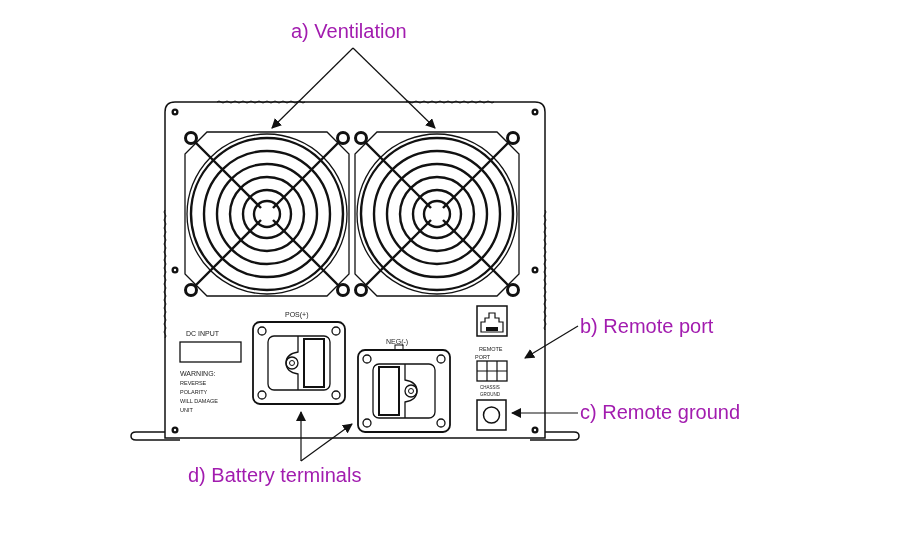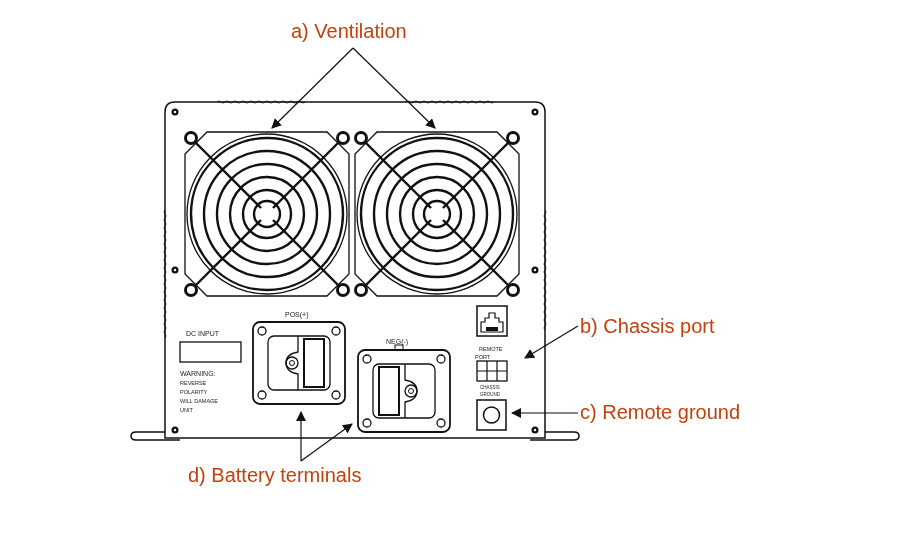--- a/index.html
+++ b/index.html
@@ -1,18 +1,18 @@
 <!DOCTYPE html>
 <html><head>
 <meta charset="utf-8">
 <style>
   html,body{margin:0;padding:0;background:#ffffff;}
   body{width:900px;height:546px;position:relative;overflow:hidden;font-family:"Liberation Sans",sans-serif;}
   svg{position:absolute;left:0;top:0;}
-  .lbl{position:absolute;font-size:20px;color:#c2410c;white-space:nowrap;}
+  .lbl{position:absolute;font-size:20px;color:#a21caf;white-space:nowrap;}
   .sm{position:absolute;font-size:7px;color:#222;white-space:nowrap;font-family:"Liberation Sans",sans-serif;}
   .sm2{position:absolute;font-size:5.5px;color:#222;white-space:nowrap;font-family:"Liberation Sans",sans-serif;}
 </style>
 </head>
 <body>
 
 <svg width="900" height="546" viewBox="0 0 900 546">
   <defs>
     <marker id="ah" markerWidth="10" markerHeight="10" refX="9" refY="5" orient="auto" markerUnits="userSpaceOnUse">
       <path d="M0,0 L10,5 L0,10 Z" fill="#111"></path>
@@ -118,21 +118,21 @@
   </g>
   <line x1="578" y1="326" x2="525" y2="358" stroke="#111" stroke-width="1.2" marker-end="url(#ah)"></line>
   <line x1="578" y1="413" x2="512" y2="413" stroke="#111" stroke-width="1.2" marker-end="url(#ah)"></line>
   <g>
     <line x1="301" y1="461" x2="301" y2="412" stroke="#111" stroke-width="1.2" marker-end="url(#ah)"></line>
     <line x1="301" y1="461" x2="352" y2="424" stroke="#111" stroke-width="1.2" marker-end="url(#ah)"></line>
   </g>
 </svg>
 
 <div class="lbl" style="left:291px;top:20px;">a) Ventilation</div>
-<div class="lbl" style="left:580px;top:315px;">b) Chassis port</div>
+<div class="lbl" style="left:580px;top:315px;">b) Remote port</div>
 <div class="lbl" style="left:580px;top:401px;">c) Remote ground</div>
 <div class="lbl" style="left:188px;top:464px;text-align:right;">d) Battery terminals</div>
 
 <div class="sm" style="left:186px;top:330px;">DC INPUT</div>
 <div class="sm" style="left:180px;top:370px;">WARNING:</div>
 <div class="sm2" style="left:180px;top:380px;">REVERSE</div>
 <div class="sm2" style="left:180px;top:389px;">POLARITY</div>
 <div class="sm2" style="left:180px;top:398px;">WILL DAMAGE</div>
 <div class="sm2" style="left:180px;top:407px;">UNIT</div>
 <div class="sm" style="left:285px;top:311px;">POS(+)</div>

